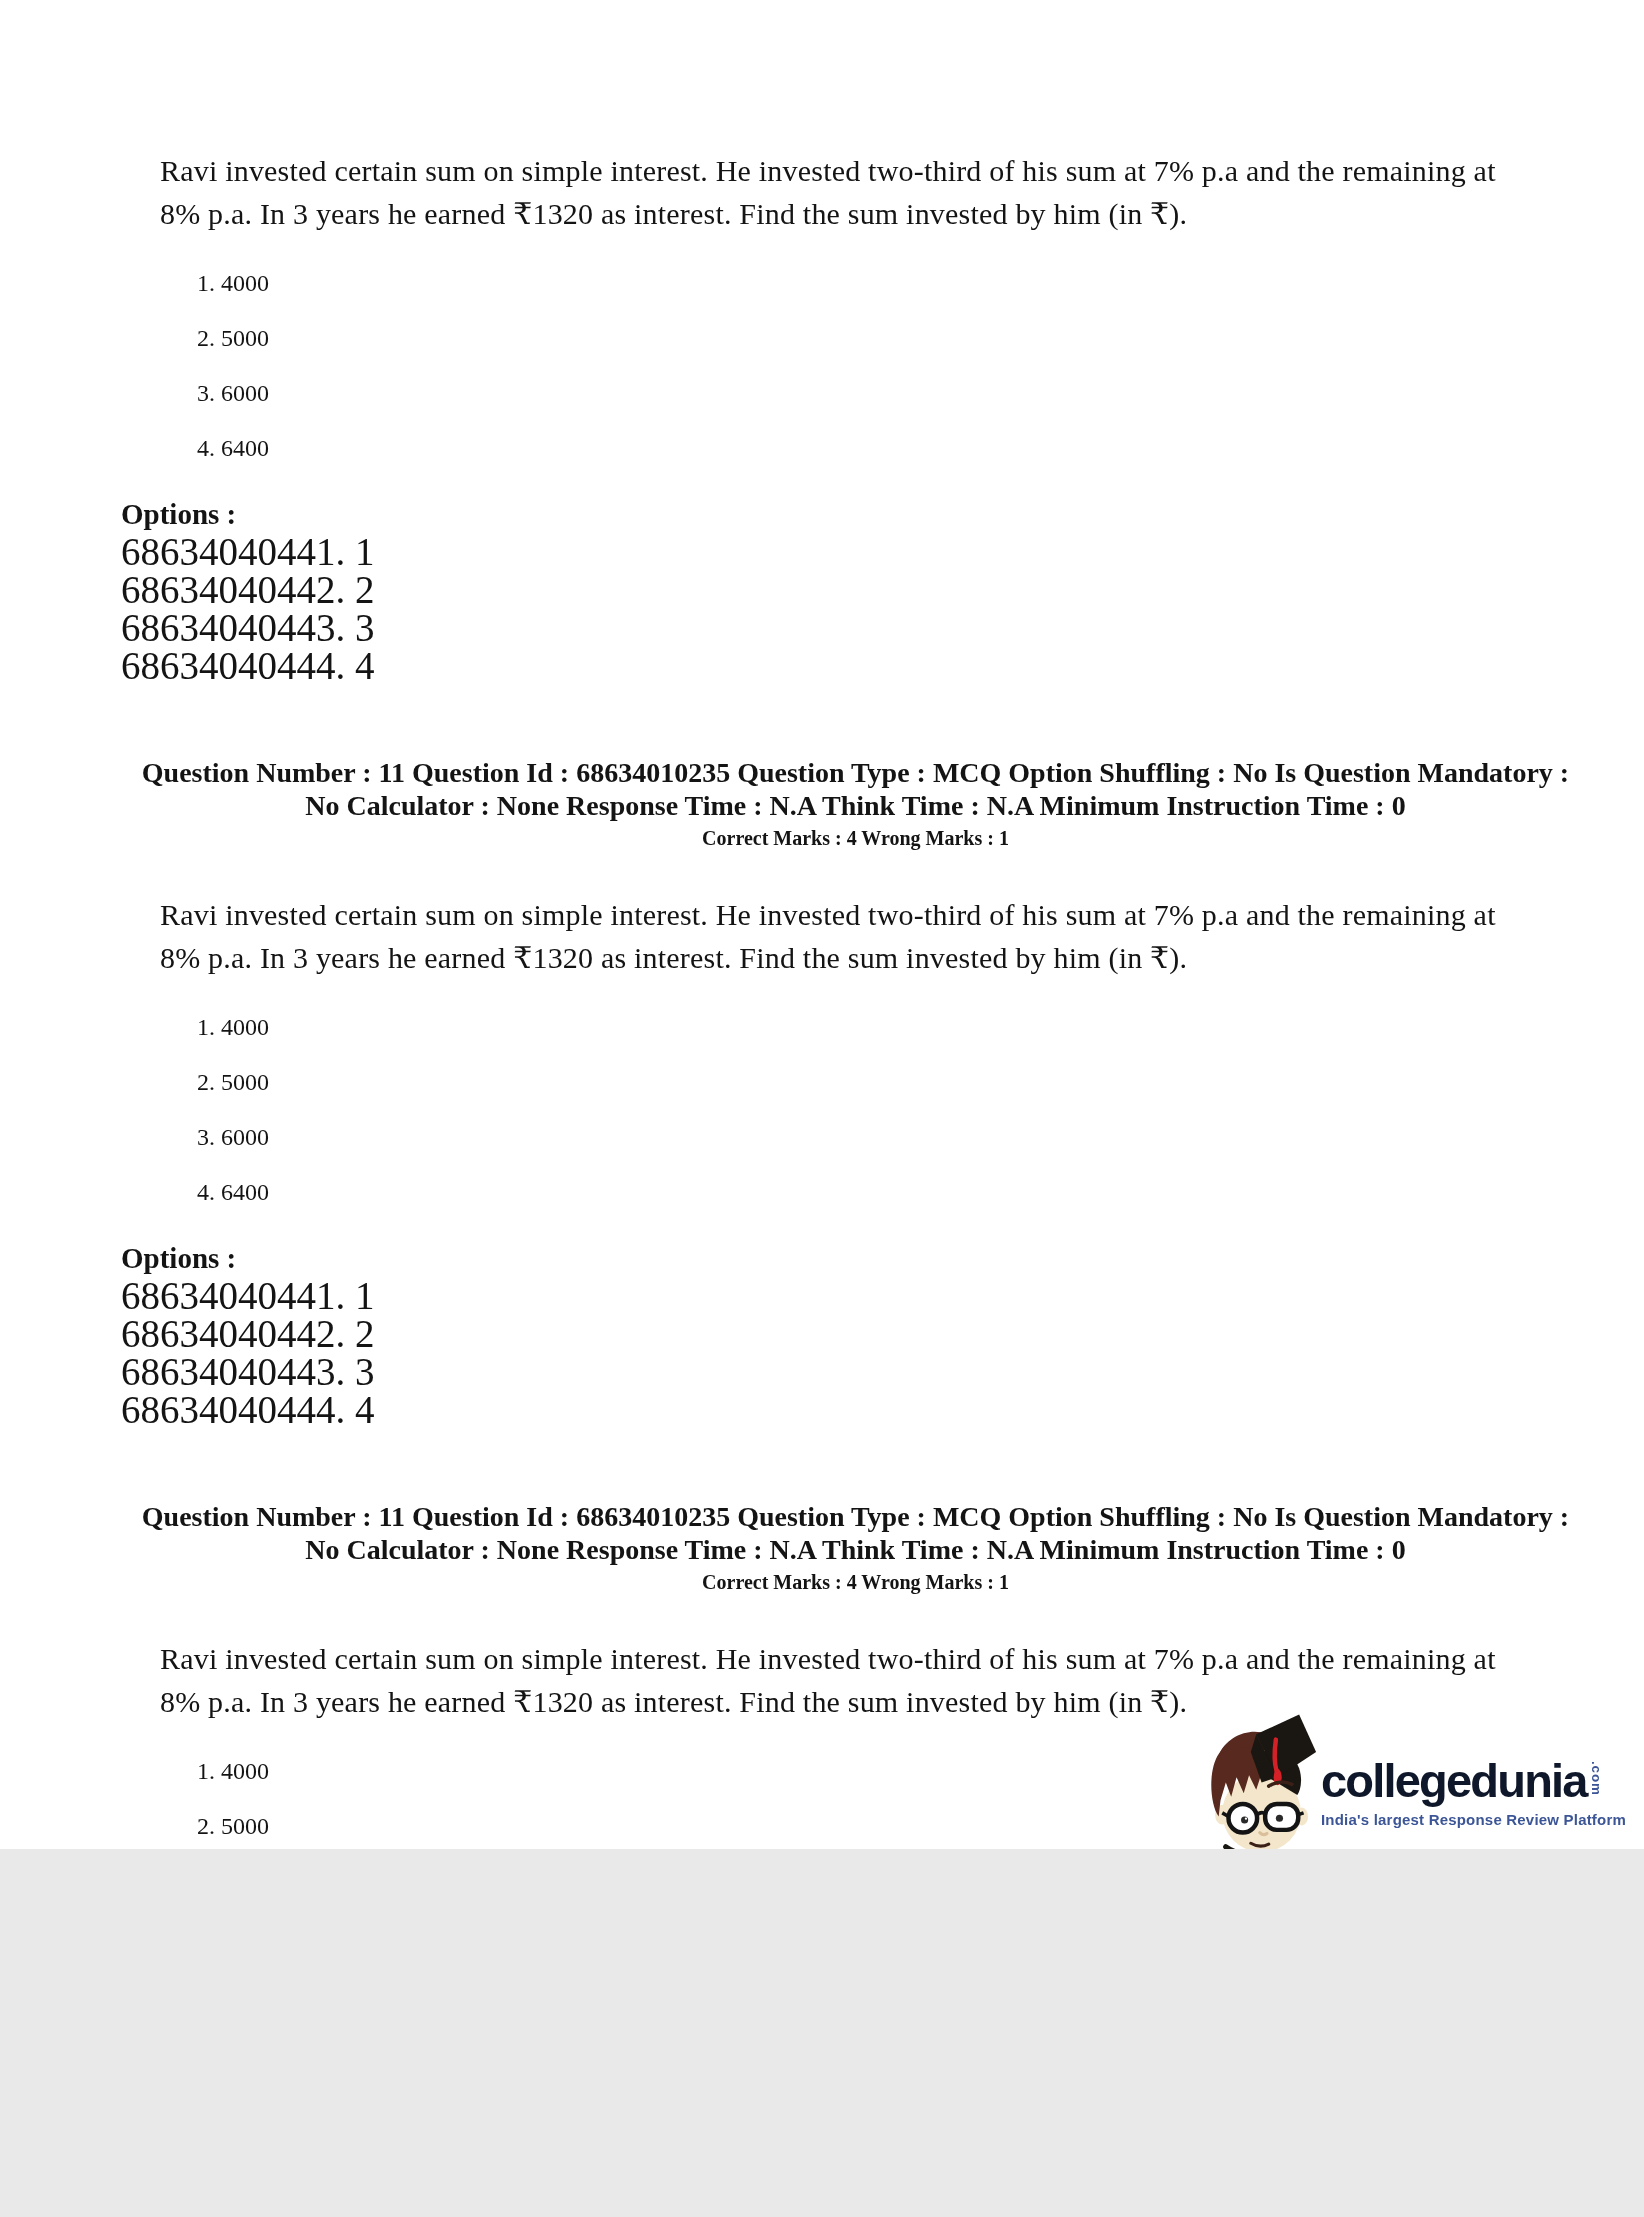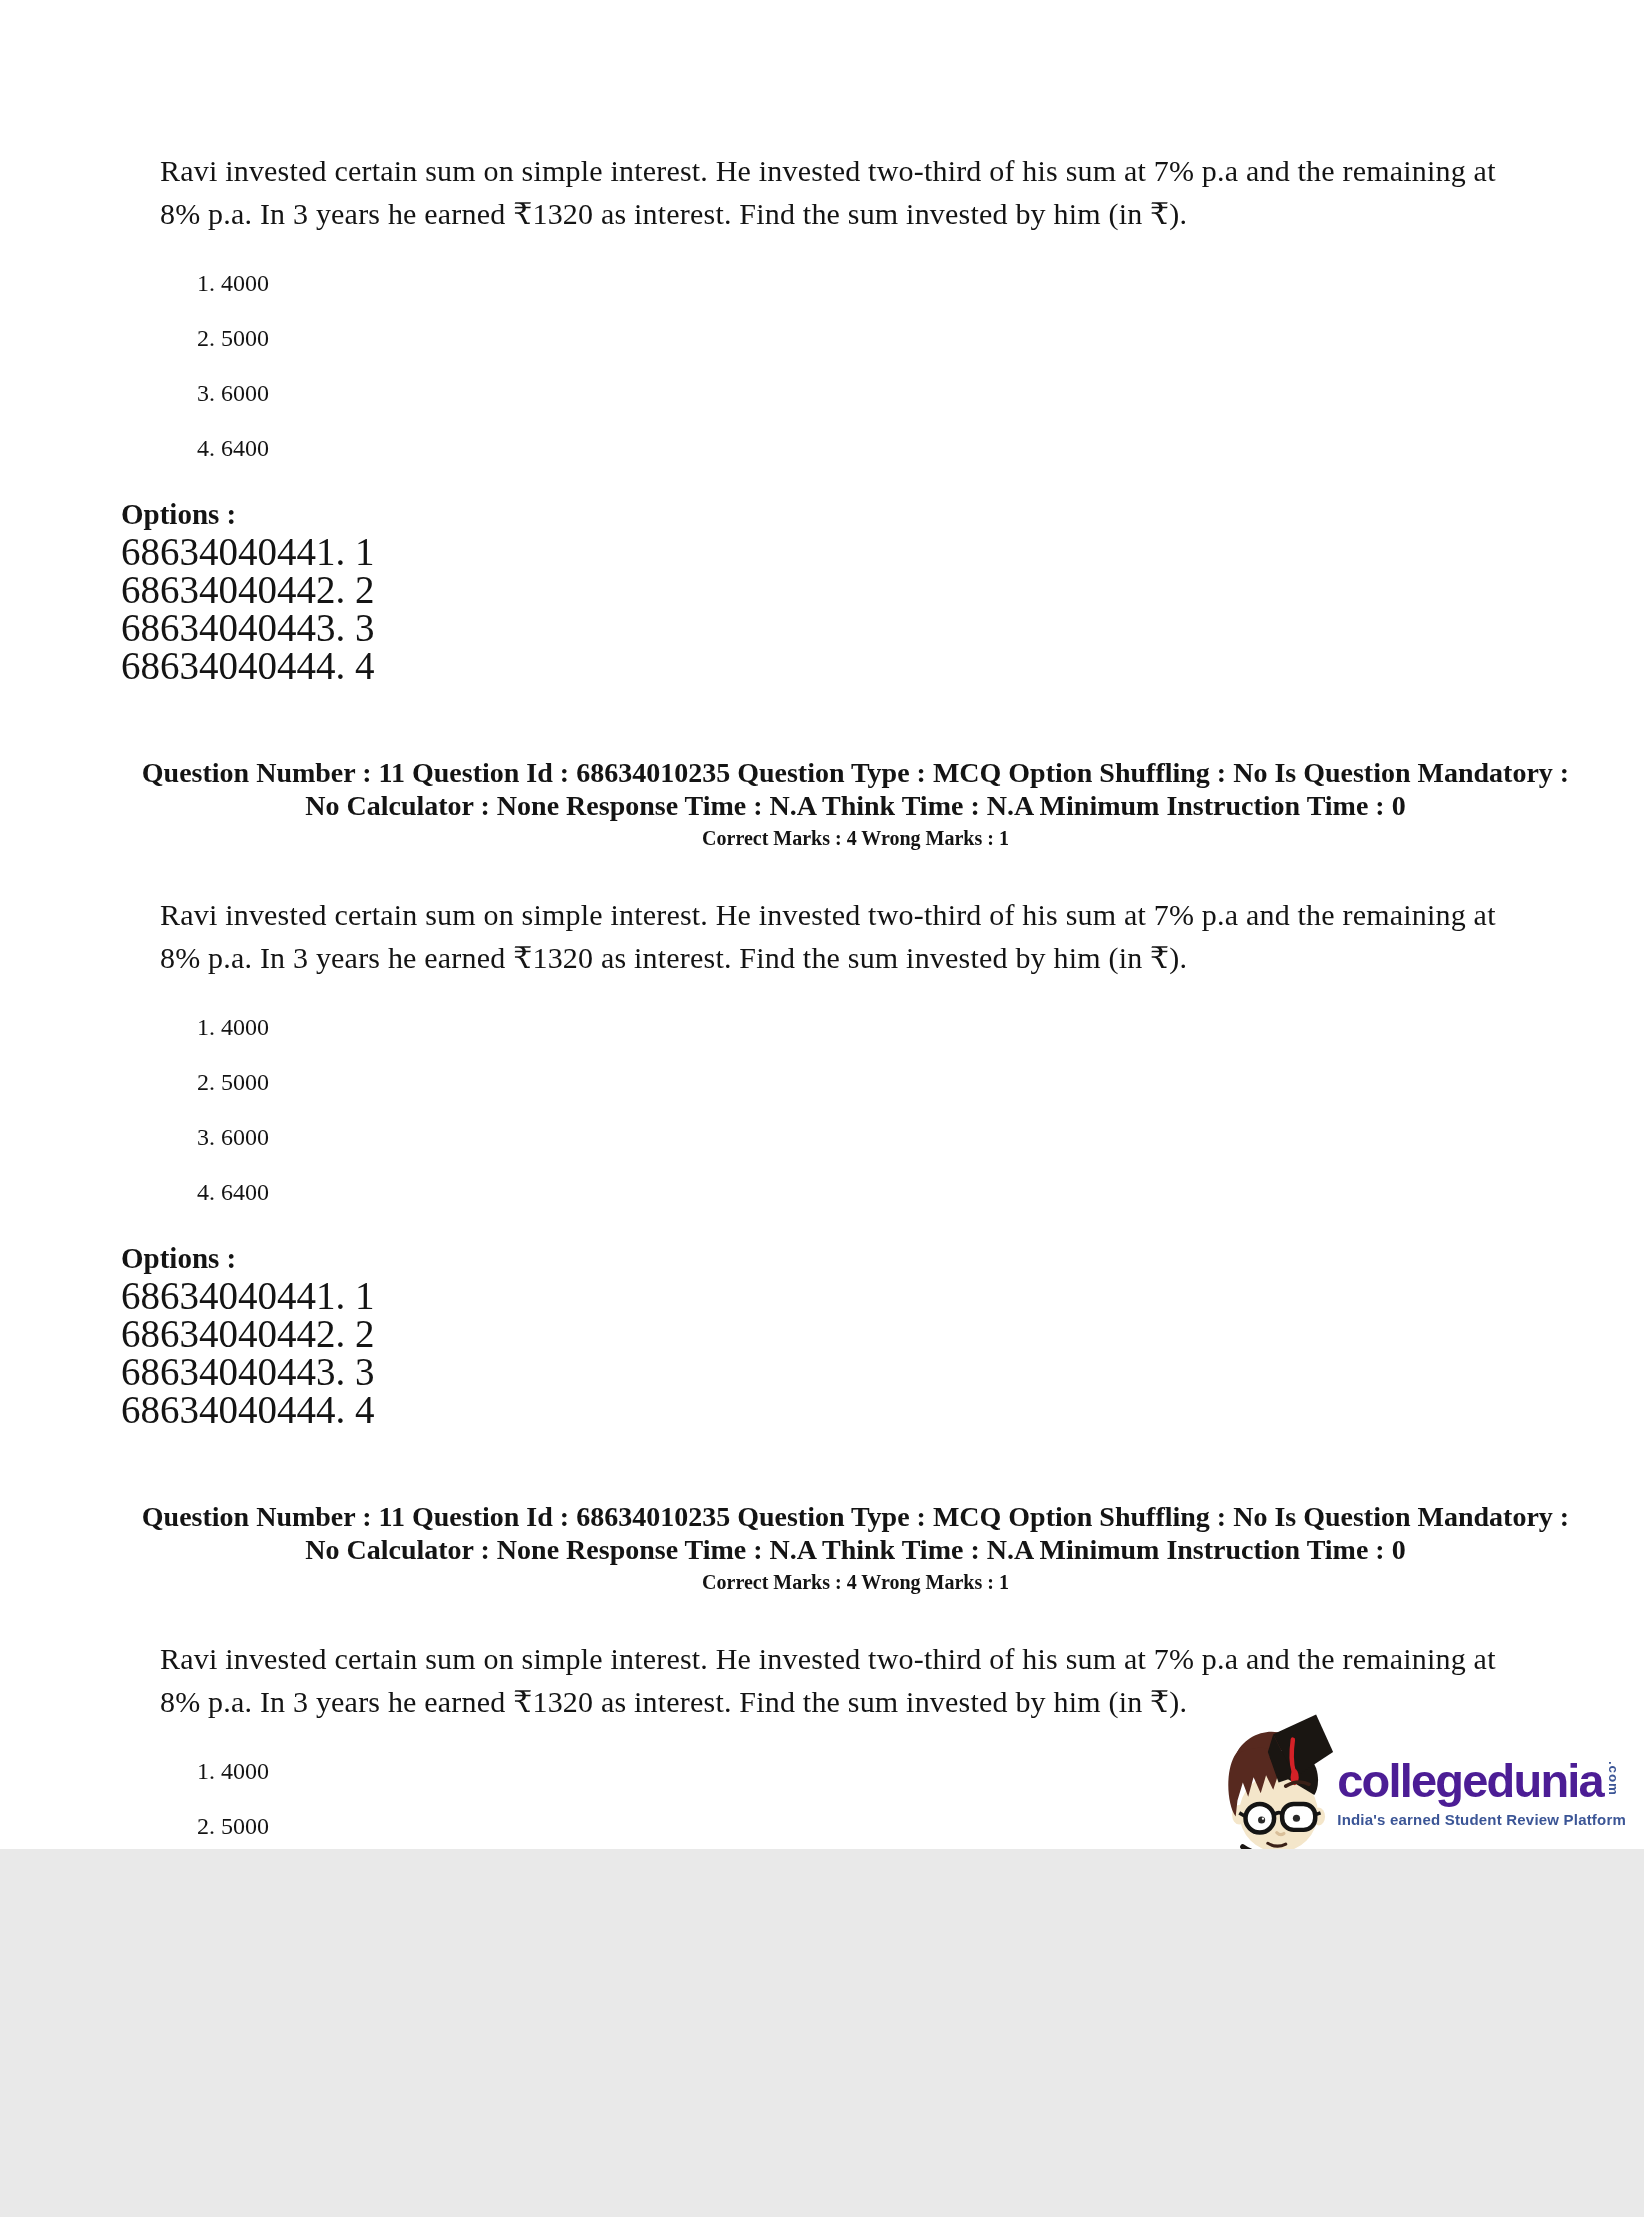--- a/index.html
+++ b/index.html
@@ -63,21 +63,21 @@
   .footer {
     position:absolute; right:18px; bottom:0;
     display:flex; align-items:flex-end;
     font-family:"Liberation Sans","DejaVu Sans",sans-serif;
   }
   .mascot { display:block; width:118px; height:143px; margin-bottom:-5.4px; margin-right:3.6px; }
   .brand-col { padding-bottom:21.5px; }
   .brand-row { display:flex; align-items:center; }
   .brand-text {
     font-size:47px; font-weight:bold; letter-spacing:-1.8px;
-    line-height:1.0; color:#4c1d95;
+    line-height:1.0; color:#0f172a;
   }
   .brand-tld {
     writing-mode:vertical-rl;
     font-size:13.4px; font-weight:bold; letter-spacing:0.9px;
     color:#3b5596; height:45px; margin-left:2.7px; margin-top:5.4px;
   }
   .tagline {
     margin-top:4.5px;
     font-size:15px; font-weight:bold; letter-spacing:0.2px;
     color:#3b5596; white-space:nowrap;
@@ -196,17 +196,17 @@
 
       <path d="M 58,148 Q 68,154 78,149" stroke="#3a2017" stroke-width="3.5" fill="none" stroke-linecap="round"></path>
 
       <path d="M 30,152 Q 44,162 62,160" stroke="#1a1612" stroke-width="6" fill="none" stroke-linecap="round"></path>
     </svg>
     <div class="brand-col">
       <div class="brand-row">
         <span class="brand-text">collegedunia</span>
         <span class="brand-tld">.com</span>
       </div>
-      <div class="tagline">India's earned Student Review Platform</div>
+      <div class="tagline">India's largest Response Review Platform</div>
     </div>
   </div>
 </div>
 
 
 </body></html>

